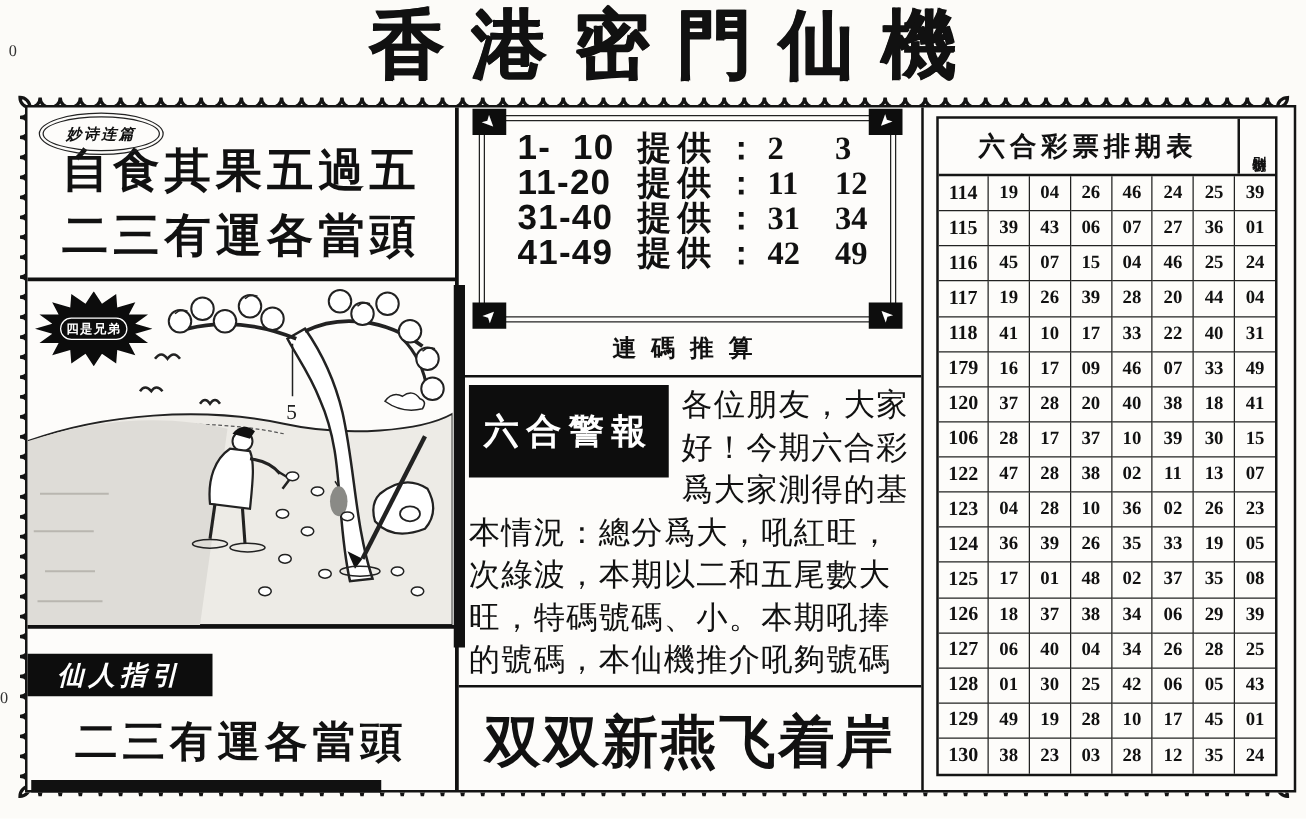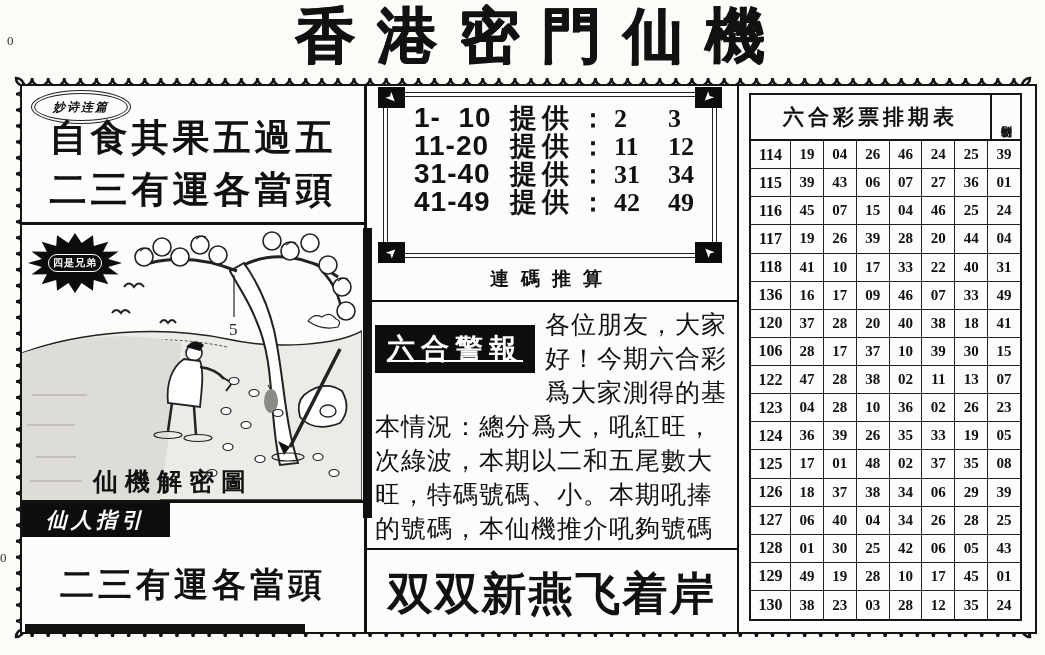--- a/index.html
+++ b/index.html
@@ -33,21 +33,21 @@
   .verse-line{font-size:37px;font-weight:700;text-align:center;line-height:52px;letter-spacing:4px;
               font-family:"Liberation Serif",serif;white-space:nowrap;}
   .illustration{height:278px;border-bottom:3px solid #111;position:relative;box-sizing:border-box;overflow:hidden;}
   .illustration svg.scene{position:absolute;left:0;top:0;}
   .burst{position:absolute;left:6px;top:8px;width:94px;height:60px;background:#0c0c0c;
          display:flex;align-items:center;justify-content:center;}
   .burst-inner{border:1.5px solid #fff;border-radius:9px;padding:1px 4px;color:#fff;font-size:10px;
                font-weight:700;letter-spacing:1px;white-space:nowrap;}
   .scene-caption{position:absolute;left:0;right:40px;bottom:2px;text-align:center;font-size:25px;
                  font-weight:800;letter-spacing:7px;font-family:"Liberation Serif",serif;}
-  .pointer-row{height:34px;position:relative;}
+  .pointer-row{height:34px;position:relative;margin-top:20px;}
   .pointer-label{position:absolute;left:0;top:0;height:34px;min-width:148px;background:#0d0d0d;color:#fff;
                  font-size:21px;font-weight:800;display:flex;align-items:center;justify-content:center;
                  letter-spacing:4px;font-family:"Liberation Serif",serif;font-style:italic;}
   .verse-box-bottom{flex:1;display:flex;flex-direction:column;justify-content:center;}
   .verse-box-bottom .verse-line{font-size:34px;line-height:45px;}
   
   .col-mid{flex:1;position:relative;border-right:2px solid #111;box-sizing:border-box;}
   .provide-box{position:absolute;left:20px;right:24px;top:10px;height:158px;border:1.5px solid #222;
                outline:1.5px solid #222;outline-offset:3px;padding:7px 0 0 26px;box-sizing:border-box;}
   .corner{position:absolute;width:27px;height:21px;background:#0d0d0d;color:#fff;display:flex;
@@ -63,21 +63,21 @@
   .provide-row .lbl{font-size:27px;font-weight:800;letter-spacing:5px;}
   .provide-row .colon{font-size:26px;font-weight:800;margin:0 8px 0 6px;}
   .provide-row .n{display:inline-block;min-width:54px;font-size:26px;font-weight:700;
                   font-family:"Liberation Serif",serif;}
   .provide-footer{position:absolute;left:0;right:0;top:180px;text-align:center;font-size:19px;font-weight:800;
                   letter-spacing:12px;font-family:"Liberation Serif",serif;}
   .rule{position:absolute;left:0;right:0;height:2px;background:#111;}
   .rule1{top:214px;} .rule2{top:462px;}
   .alert{position:absolute;left:8px;right:10px;top:222px;height:236px;overflow:hidden;}
   .alert-badge{float:left;background:#0d0d0d;color:#fff;font-size:28px;font-weight:800;letter-spacing:6px;
-               padding:5px 12px;margin:17px 10px 4px 0;font-family:"Liberation Serif",serif;text-decoration:underline;}
+               padding:18px 12px;margin:0 10px 4px 0;font-family:"Liberation Serif",serif;}
   .alert-text{font-size:25px;line-height:34px;font-family:"Liberation Serif",serif;text-align:justify;
               letter-spacing:1px;}
   .bottom-phrase{position:absolute;left:0;right:0;top:478px;text-align:center;font-size:45px;font-weight:600;
                  font-family:"Liberation Serif",serif;letter-spacing:2px;}
   
   .col-right{width:296px;position:relative;box-sizing:border-box;}
   .sched{position:absolute;left:10px;top:7px;right:13px;bottom:11px;border:2.5px solid #151515;
          display:flex;flex-direction:column;background:#fdfcfa;}
   .sched-header{height:44px;display:flex;border-bottom:2px solid #151515;}
   .sched-title{flex:1;display:flex;align-items:center;justify-content:center;font-size:21px;font-weight:800;
@@ -191,21 +191,20 @@
               <ellipse cx="238" cy="234" rx="5" ry="3.5"></ellipse>
             <ellipse cx="190" cy="248" rx="5" ry="3.5"></ellipse>
               <ellipse cx="256" cy="188" rx="5" ry="3.5"></ellipse>
             <ellipse cx="296" cy="232" rx="5" ry="3.5"></ellipse>
               <ellipse cx="312" cy="248" rx="5" ry="3.5"></ellipse>
           </g>
         </svg>
         <div class="burst" id="burst" style="clip-path: polygon(50% 0%, 57% 16.7%, 69.1% 3.8%, 70% 21.7%, 85.4% 14.6%, 79.9% 31.1%, 96.2% 30.9%, 85.3% 43.4%, 100% 50%, 85.3% 56.6%, 96.2% 69.1%, 79.9% 68.9%, 85.4% 85.4%, 70% 78.3%, 69.1% 96.2%, 57% 83.3%, 50% 100%, 43% 83.3%, 30.9% 96.2%, 30% 78.3%, 14.6% 85.4%, 20.1% 68.9%, 3.8% 69.1%, 14.7% 56.6%, 0% 50%, 14.7% 43.4%, 3.8% 30.9%, 20.1% 31.1%, 14.6% 14.6%, 30% 21.7%, 30.9% 3.8%, 43% 16.7%);">
           <span class="burst-inner">四是兄弟</span>
         </div>
-        <div class="scene-caption">仙機解密圖</div>
       </div>
 
       <div class="pointer-row">
         <div class="pointer-label">仙人指引</div>
       </div>
       <div class="verse-box-bottom">
         <div class="verse-line">二三有運各當頭</div>
       </div>
       <div class="thick-bar"></div>
     </div>
@@ -284,21 +283,21 @@
               <div class="period">118</div>
               <div>41</div>
               <div>10</div>
               <div>17</div>
               <div>33</div>
               <div>22</div>
               <div>40</div>
               <div>31</div>
             </div>
             <div class="srow">
-              <div class="period">136</div>
+              <div class="period">179</div>
               <div>16</div>
               <div>17</div>
               <div>09</div>
               <div>46</div>
               <div>07</div>
               <div>33</div>
               <div>49</div>
             </div>
             <div class="srow">
               <div class="period">120</div>

